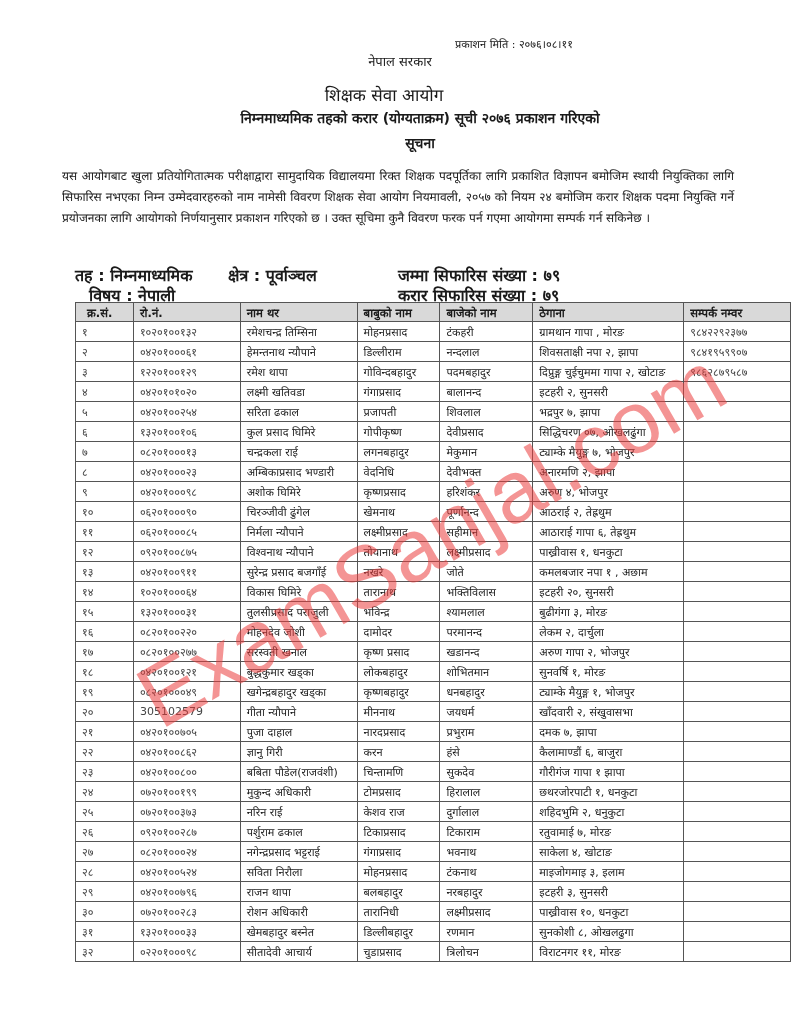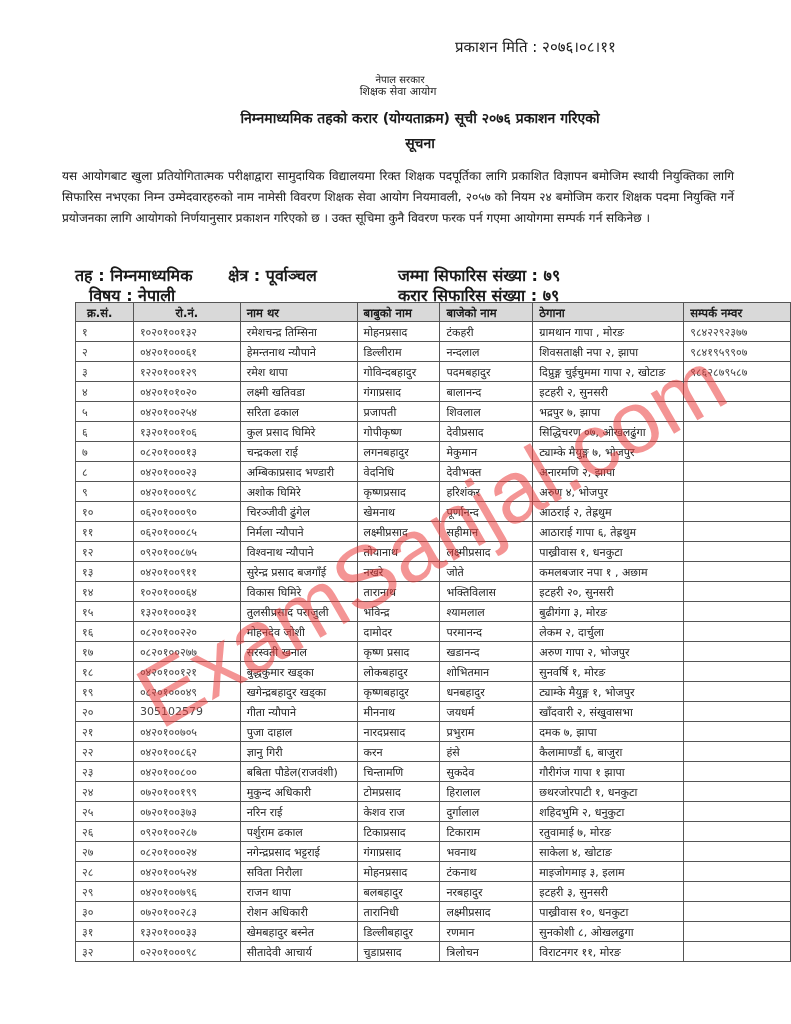--- a/index.html
+++ b/index.html
@@ -1,33 +1,33 @@
 <!DOCTYPE html>
 <html><head>
 <meta charset="utf-8">
 <style>
   html, body { margin: 0; padding: 0; background: #ffffff; }
   body { width: 791px; height: 1024px; position: relative; overflow: hidden;
          font-family: "DejaVu Sans", sans-serif; color: #1a1a1a; }
-  .pubdate { position: absolute; left: 455px; top: 36px; font-size: 15px; }
+  .pubdate { position: absolute; left: 455px; top: 36px; font-size: 11px; }
   .center { position: absolute; left: 0; width: 791px; text-align: center; }
-  .gov { top: 72px; left: 250px; width: 300px; font-size: 10px; }
-  .comm { top: 83px; left: 248px; width: 300px; font-size: 11px; }
+  .gov { top: 52px; left: 250px; width: 300px; font-size: 13px; }
+  .comm { top: 83px; left: 234px; width: 300px; font-size: 17px; }
   .title { top: 108px; left: 150px; width: 540px; font-size: 14px; font-weight: bold; }
   .notice { top: 133px; left: 250px; width: 340px; font-size: 14px; font-weight: bold; font-family: Liberation Serif, serif; }
   .para { position: absolute; left: 62px; top: 166px; width: 672px; font-size: 12px;
           line-height: 21px; text-align: justify; }
   .meta { position: absolute; font-size: 16px; font-weight: bold; }
   table { position: absolute; left: 75px; top: 302px; border-collapse: collapse;
           font-size: 11px; }
   th, td { border: 1px solid #555; height: 19px; padding: 0 6px; text-align: left;
            white-space: nowrap; overflow: hidden; }
   th { background: #d9d9d9; font-weight: bold; font-size: 11.5px; height: 18px; }
   td.num { color: #444; }
-  .c1 { width: 40px; padding-left: 11px; } .c2 { width: 94px; text-align: center; } .c3 { width: 104px; }
+  .c1 { width: 40px; padding-left: 11px; } .c2 { width: 94px; } .c3 { width: 104px; }
   .c4 { width: 70px; } .c5 { width: 80px; } .c6 { width: 138px; } .c7 { width: 94px; }
   .watermark { position: absolute; left: 120px; top: 400px; font-size: 88px;
                color: rgba(235, 60, 60, 0.55); transform: rotate(-30deg);
                transform-origin: left top; font-family: "Liberation Sans", sans-serif;
                pointer-events: none; white-space: nowrap; top: 660px; }
 </style>
 </head>
 <body>
 
 <div class="pubdate">प्रकाशन मिति : २०७६।०८।११</div>

